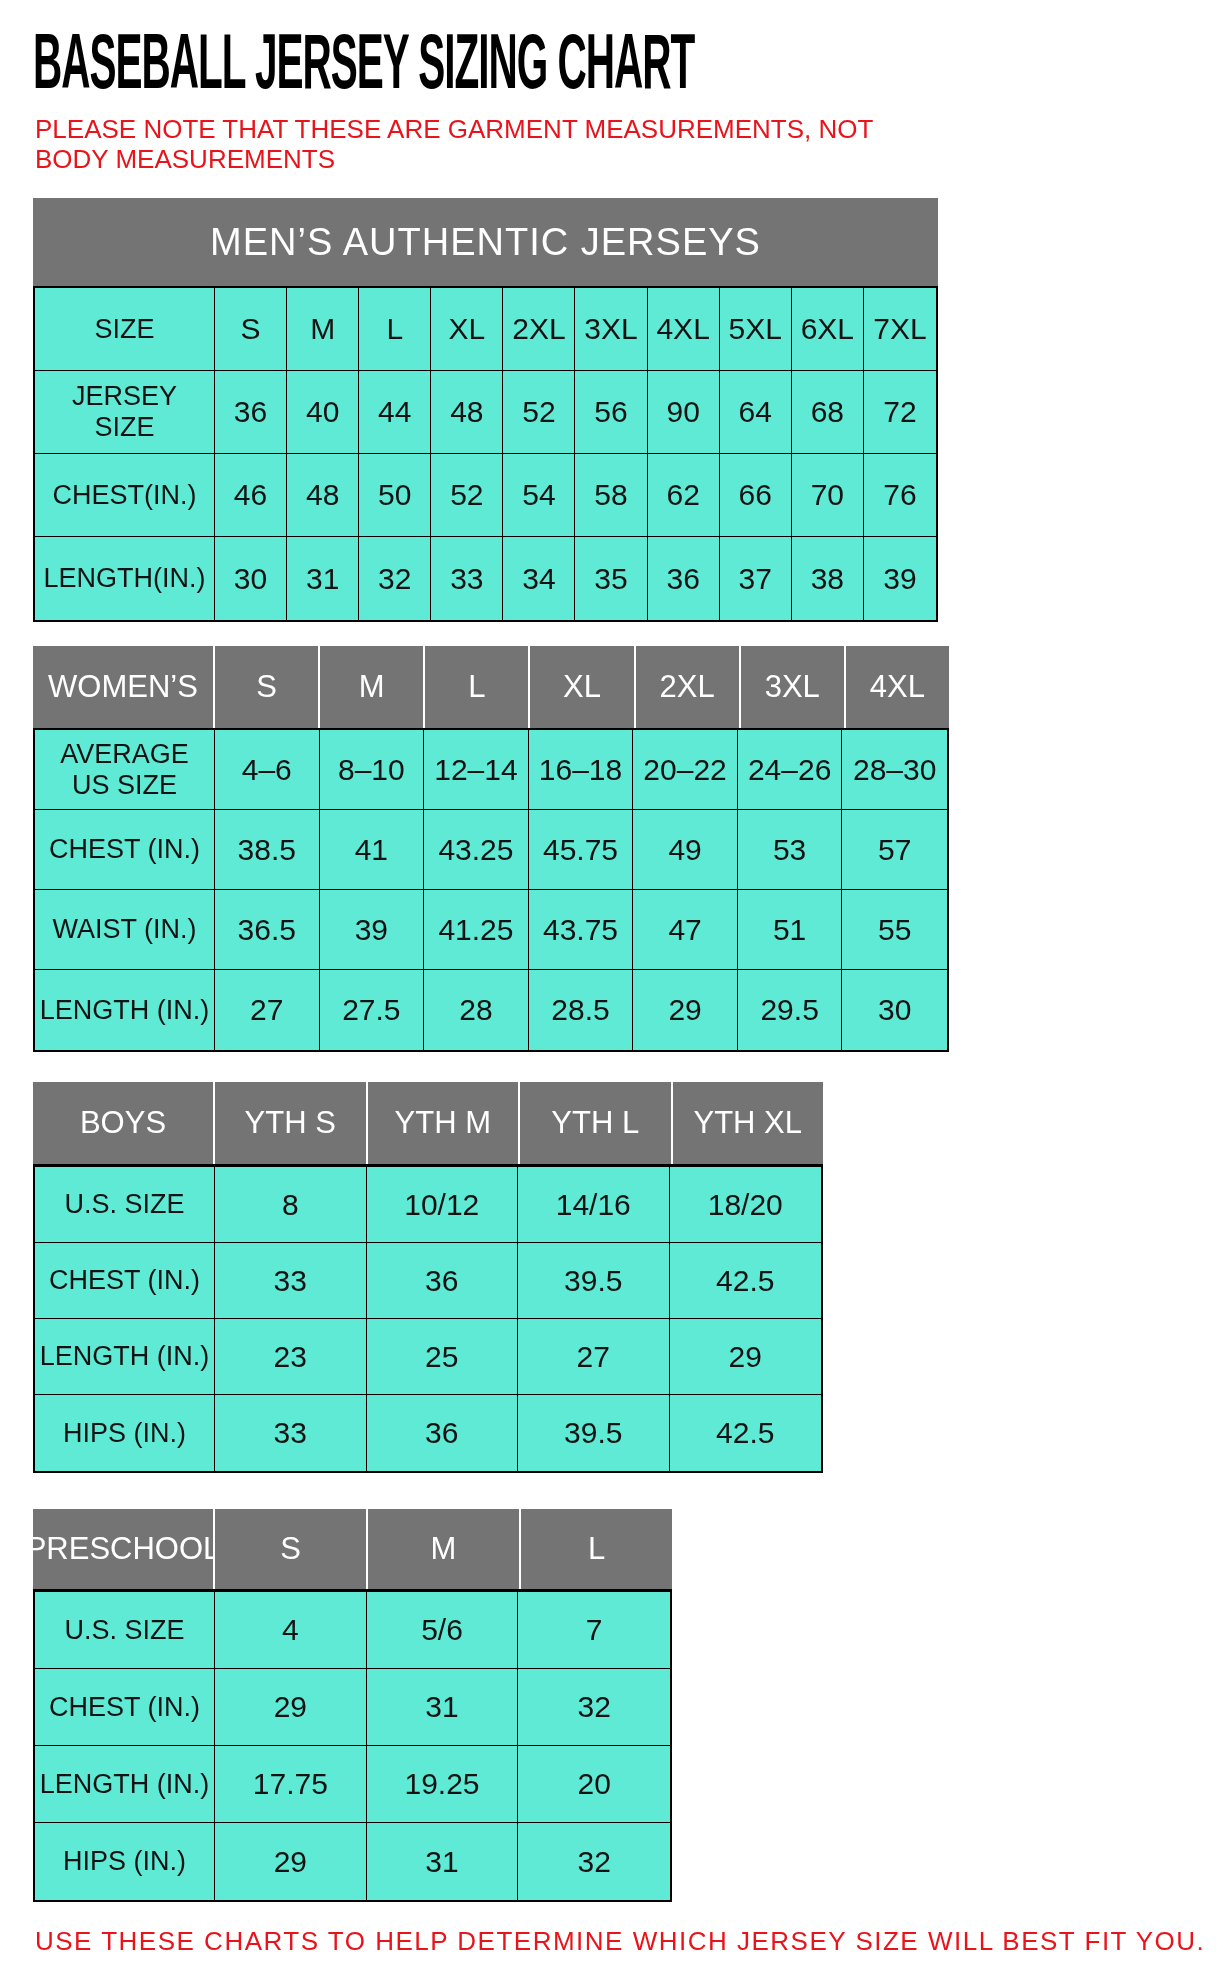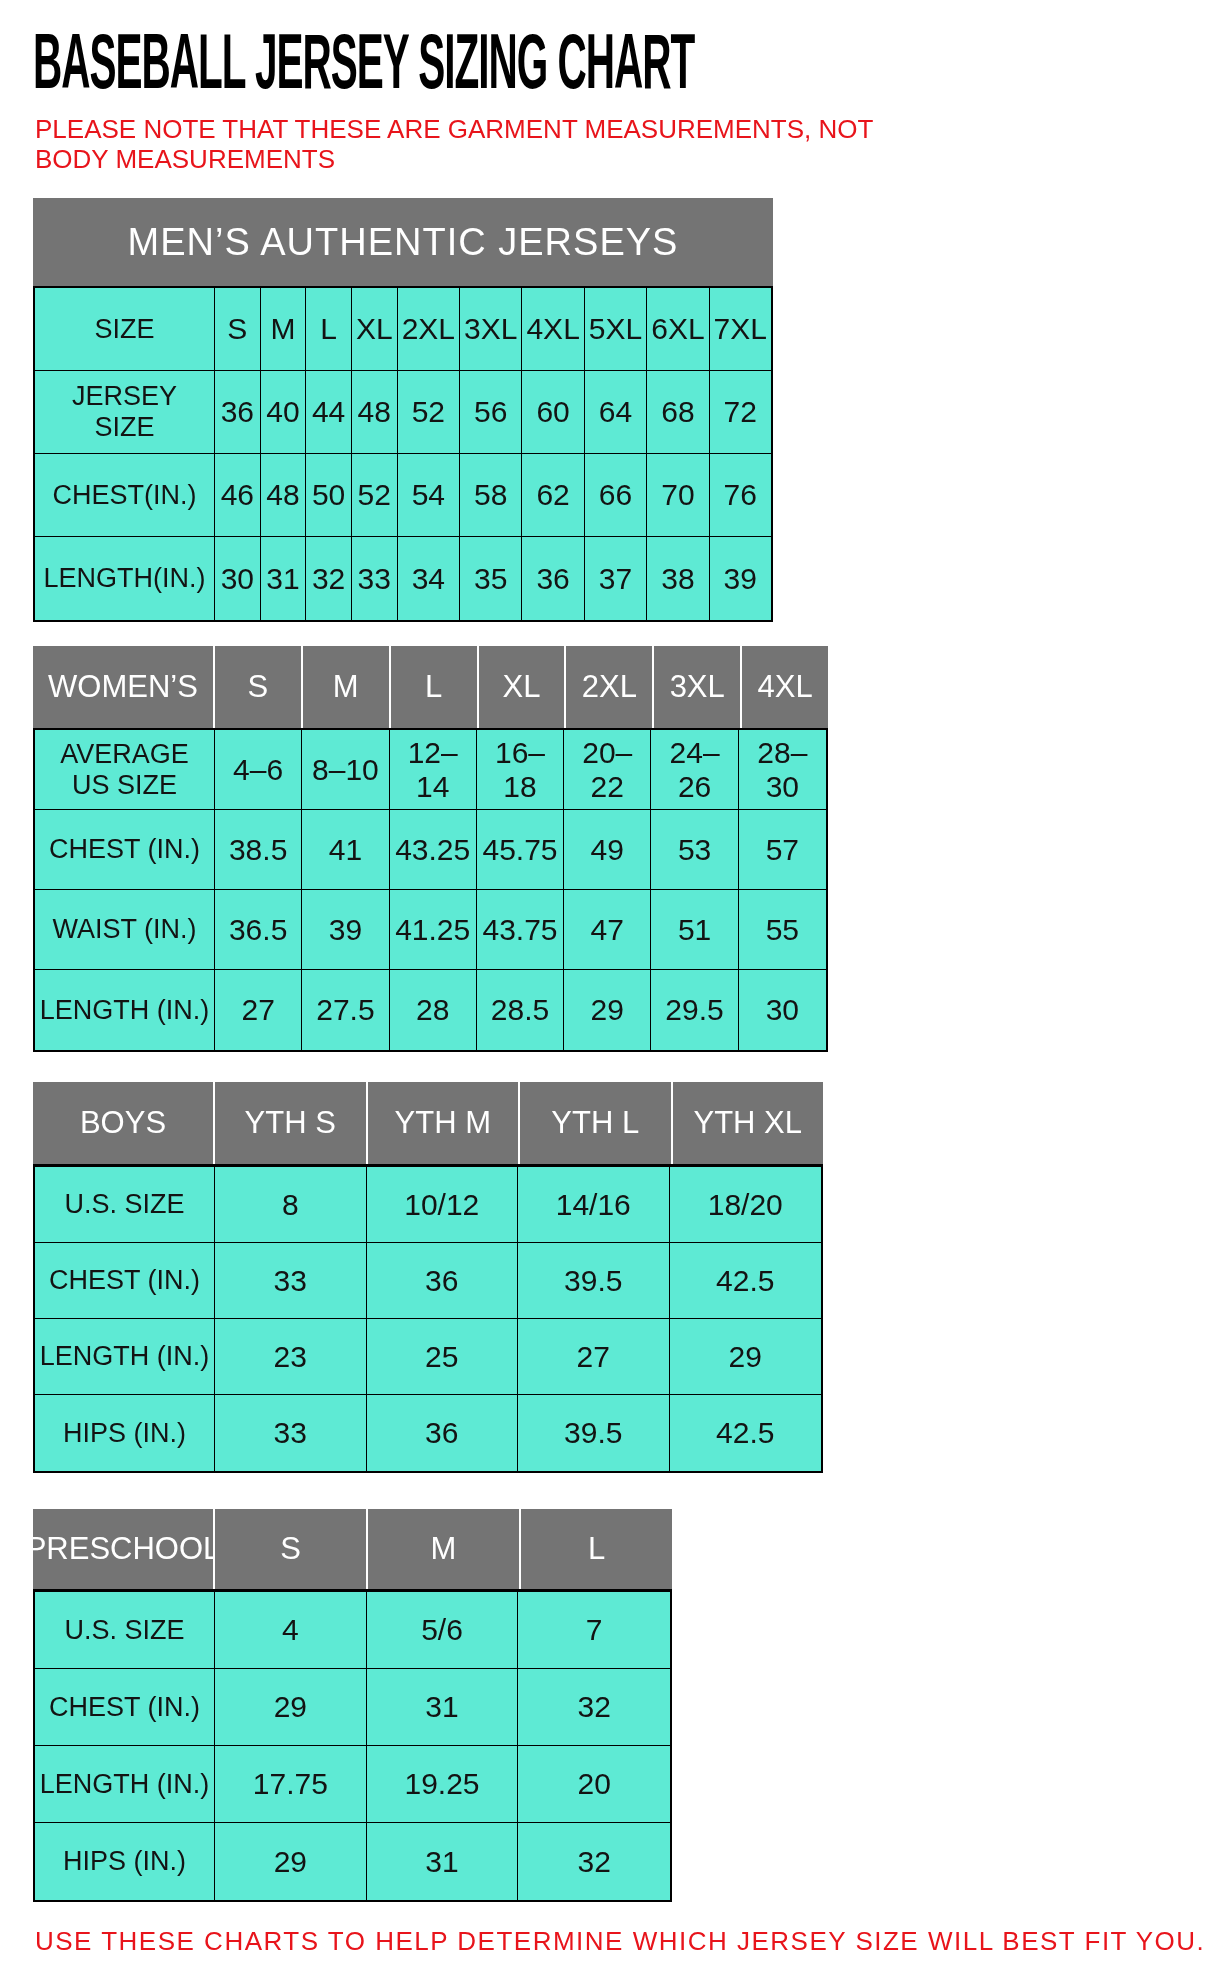--- a/index.html
+++ b/index.html
@@ -55,27 +55,27 @@
     font-size:30px;
     border-right:1px solid #000000;
     border-bottom:1px solid #000000;
     text-align:center;
     padding:0 4px;
     box-sizing:border-box;
   }
   .cell.label{font-size:27px;line-height:31px;}
 
   
-  .mens{width:740px;}
+  .mens{width:905px;}
   .mens .body-grid{grid-template-columns:180px repeat(10,1fr);grid-auto-rows:83px;}
   .mens .body-grid .cell:nth-child(11n){border-right:none;}
   .mens .body-grid .cell:nth-last-child(-n+11){border-bottom:none;}
 
   
-  .womens{width:795px;}
+  .womens{width:916px;}
   .womens .hdr-grid,
   .womens .body-grid{grid-template-columns:180px repeat(7,1fr);}
   .womens .body-grid{grid-auto-rows:80px;}
   .womens .body-grid .cell:nth-child(8n){border-right:none;}
   .womens .body-grid .cell:nth-last-child(-n+8){border-bottom:none;}
 
   
   .boys{width:790px;margin-top:30px;}
   .boys .hdr-grid,
   .boys .body-grid{grid-template-columns:180px repeat(4,1fr);}
@@ -115,21 +115,21 @@
         <div class="cell">5XL</div>
         <div class="cell">6XL</div>
         <div class="cell">7XL</div>
         <div class="cell label">JERSEY SIZE</div>
         <div class="cell">36</div>
         <div class="cell">40</div>
         <div class="cell">44</div>
         <div class="cell">48</div>
         <div class="cell">52</div>
         <div class="cell">56</div>
-        <div class="cell">60</div>
+        <div class="cell">90</div>
         <div class="cell">64</div>
         <div class="cell">68</div>
         <div class="cell">72</div>
         <div class="cell label">CHEST(IN.)</div>
         <div class="cell">46</div>
         <div class="cell">48</div>
         <div class="cell">50</div>
         <div class="cell">52</div>
         <div class="cell">54</div>
         <div class="cell">58</div>

